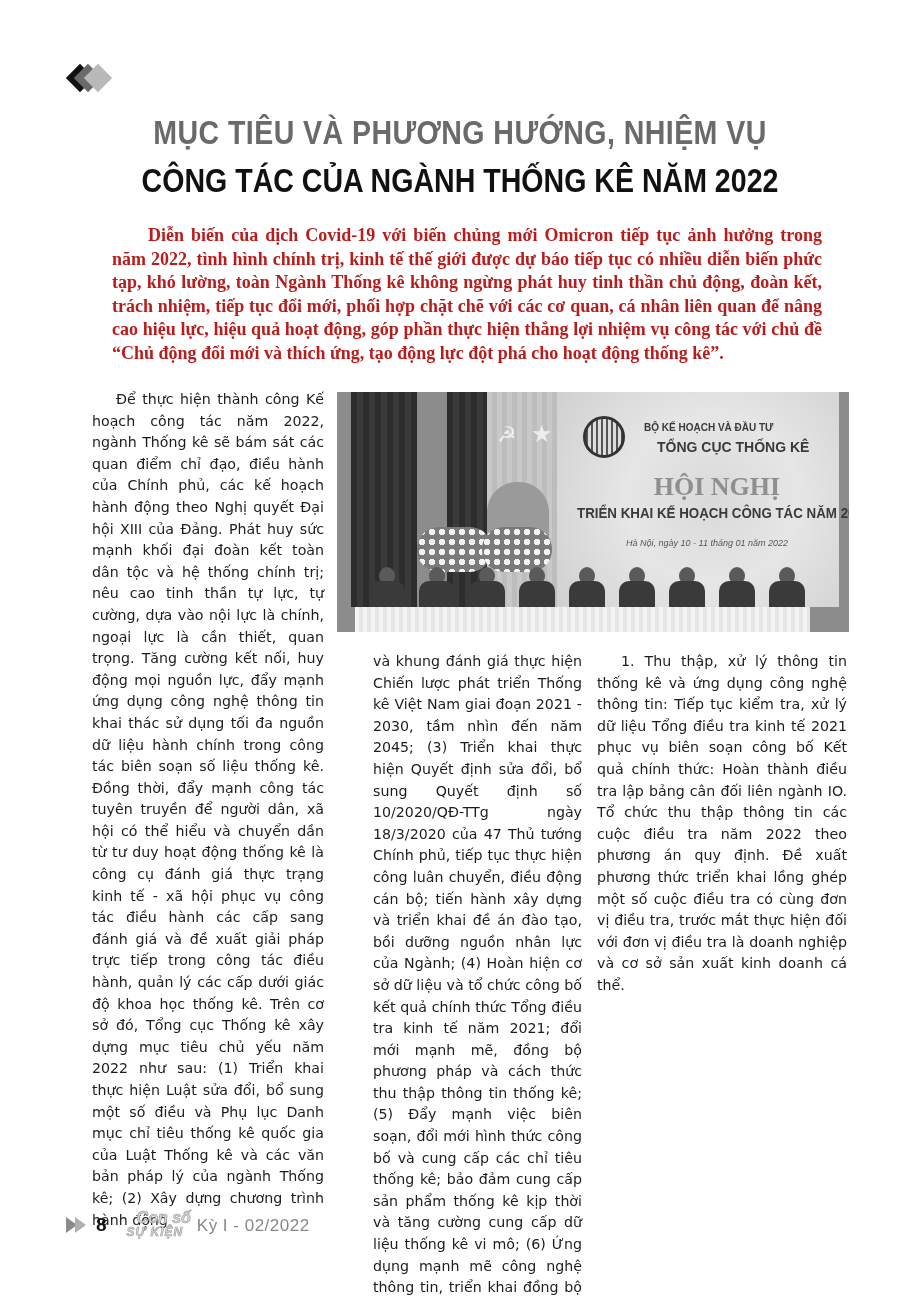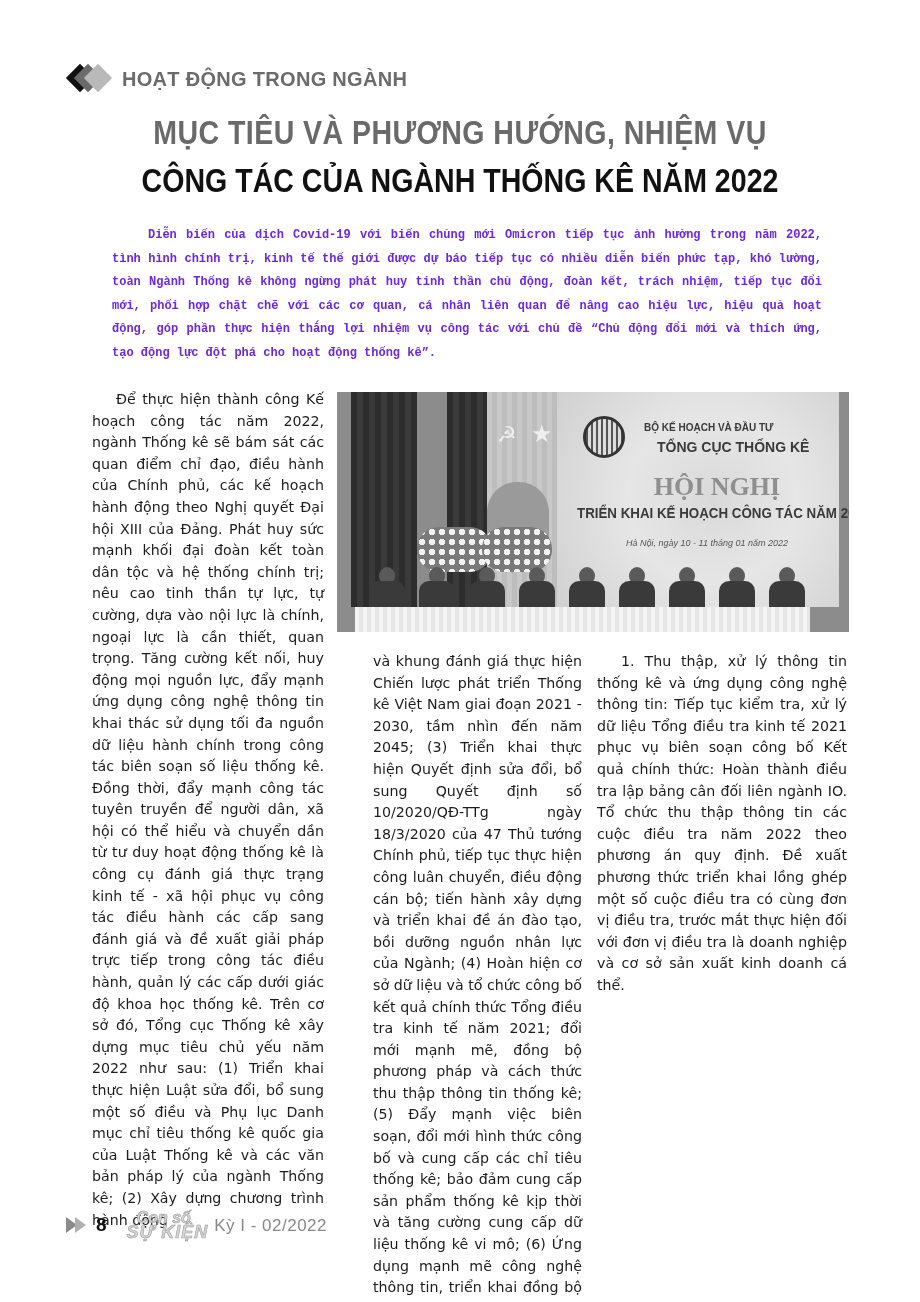--- a/index.html
+++ b/index.html
@@ -10,21 +10,21 @@
   .diamonds .d { position: absolute; top: 4px; width: 20px; height: 20px; transform: rotate(45deg); }
   .diamonds .d1 { left: 4px; background: #111; }
   .diamonds .d2 { left: 12px; background: #6a6a6a; }
   .diamonds .d3 { left: 22px; background: #b9b9b9; }
   .section-label { font-family: "Liberation Sans", sans-serif; font-weight: bold; font-size: 20px; color: #6b6b6b; letter-spacing: 0.3px; margin-left: 2px; }
 
   .title { position: absolute; left: 40px; width: 840px; text-align: center; font-family: "Liberation Sans", sans-serif; font-weight: bold; font-size: 34px; line-height: 40px; transform: scaleX(0.84); transform-origin: center; }
   .title.l1 { top: 112px; color: #6a6a6a; letter-spacing: 0.5px; }
   .title.l2 { top: 160px; color: #111; }
 
-  .lead { position: absolute; left: 112px; top: 224px; width: 710px; font-family: Liberation Mono, monospace; font-weight: bold; font-size: 12px; line-height: 23.5px; color: #6d28d9; text-align: justify; text-indent: 36px; }
+  .lead { position: absolute; left: 112px; top: 224px; width: 710px; font-family: Liberation Serif, serif; font-weight: bold; font-size: 18px; line-height: 23.5px; color: #b91c1c; text-align: justify; text-indent: 36px; }
 
   .col { position: absolute; font-family: "DejaVu Sans", sans-serif; font-size: 14.2px; line-height: 21.6px; color: #1c1c1c; text-align: justify; }
   .col p { margin: 0; text-indent: 24px; }
   .col h3 { margin: 0; font-size: 14.4px; line-height: 21.6px; font-weight: bold; text-indent: 24px; text-align: justify; }
   .col1 { left: 92px; top: 389px; width: 232px; }
   .col2 { left: 337px; top: 651px; width: 245px; }
   .col3 { left: 597px; top: 651px; width: 250px; }
   .col2 p, .col3 p.cont { text-indent: 0; margin-left: 36px; }
 
   .photo { position: absolute; left: 337px; top: 392px; width: 512px; height: 240px; background: #8c8c8c; overflow: hidden; }
@@ -51,33 +51,32 @@
   .person .head { position: absolute; left: 12px; top: 0; width: 16px; height: 18px; border-radius: 50%; background: #5a5a5a; }
   .person .body { position: absolute; left: 2px; top: 14px; width: 36px; height: 26px; border-radius: 10px 10px 0 0; background: #3a3a3a; }
   .table { position: absolute; left: 18px; top: 215px; width: 455px; height: 25px; background: repeating-linear-gradient(90deg, #f4f4f4 0 4px, #e6e6e6 4px 8px); }
 
   .footer { position: absolute; left: 66px; top: 1205px; height: 40px; display: flex; align-items: center; }
   .footer-arrow { width: 0; height: 0; border-top: 8px solid transparent; border-bottom: 8px solid transparent; border-left: 11px solid #8a8a8a; margin-right: -2px; }
   .footer-arrow.a2 { border-left-color: #b0b0b0; }
   .page-num { font-family: "Liberation Sans", sans-serif; font-weight: bold; font-size: 19px; color: #111; margin-left: 12px; margin-right: 20px; }
   .mag-logo { display: flex; flex-direction: column; line-height: 14px; font-family: "Liberation Sans", sans-serif; font-weight: bold; font-style: italic; color: #d6d6d6; -webkit-text-stroke: 0.6px #9a9a9a; }
   .mag-logo .l1 { font-size: 16px; padding-left: 10px; }
-  .mag-logo .l2 { font-size: 18px; letter-spacing: 1px; text-align: right; }
+  .mag-logo .l2 { font-size: 12px; letter-spacing: 1px; }
   .issue { font-family: "Liberation Sans", sans-serif; font-size: 17px; color: #888; margin-left: 6px; margin-top: 2px; letter-spacing: 0.5px; }
 </style>
 </head>
 <body>
 
 <div class="section-header">
   <div class="diamonds">
     <div class="d d1"></div>
       <div class="d d2"></div>
       <div class="d d3"></div>
   </div>
-  <span class="section-label">HOẠT ĐỘNG TRONG NGÀNH</span>
 </div>
 
 <div class="title l1">MỤC TIÊU VÀ PHƯƠNG HƯỚNG, NHIỆM VỤ</div>
 <div class="title l2">CÔNG TÁC CỦA NGÀNH THỐNG KÊ NĂM 2022</div>
 
 <div class="lead">Diễn biến của dịch Covid-19 với biến chủng mới Omicron tiếp tục ảnh hưởng trong năm 2022, tình hình chính trị, kinh tế thế giới được dự báo tiếp tục có nhiều diễn biến phức tạp, khó lường, toàn Ngành Thống kê không ngừng phát huy tinh thần chủ động, đoàn kết, trách nhiệm, tiếp tục đổi mới, phối hợp chặt chẽ với các cơ quan, cá nhân liên quan để nâng cao hiệu lực, hiệu quả hoạt động, góp phần thực hiện thắng lợi nhiệm vụ công tác với chủ đề “Chủ động đổi mới và thích ứng, tạo động lực đột phá cho hoạt động thống kê”.</div>
 
 <div class="col col1">
   <p>Để thực hiện thành công Kế hoạch công tác năm 2022, ngành Thống kê sẽ bám sát các quan điểm chỉ đạo, điều hành của Chính phủ, các kế hoạch hành động theo Nghị quyết Đại hội XIII của Đảng. Phát huy sức mạnh khối đại đoàn kết toàn dân tộc và hệ thống chính trị; nêu cao tinh thần tự lực, tự cường, dựa vào nội lực là chính, ngoại lực là cần thiết, quan trọng. Tăng cường kết nối, huy động mọi nguồn lực, đẩy mạnh ứng dụng công nghệ thông tin khai thác sử dụng tối đa nguồn dữ liệu hành chính trong công tác biên soạn số liệu thống kê. Đồng thời, đẩy mạnh công tác tuyên truyền để người dân, xã hội có thể hiểu và chuyển dần từ tư duy hoạt động thống kê là công cụ đánh giá thực trạng kinh tế - xã hội phục vụ công tác điều hành các cấp sang đánh giá và đề xuất giải pháp trực tiếp trong công tác điều hành, quản lý các cấp dưới giác độ khoa học thống kê. Trên cơ sở đó, Tổng cục Thống kê xây dựng mục tiêu chủ yếu năm 2022 như sau: (1) Triển khai thực hiện Luật sửa đổi, bổ sung một số điều và Phụ lục Danh mục chỉ tiêu thống kê quốc gia của Luật Thống kê và các văn bản pháp lý của ngành Thống kê; (2) Xây dựng chương trình hành động</p>
 </div>

